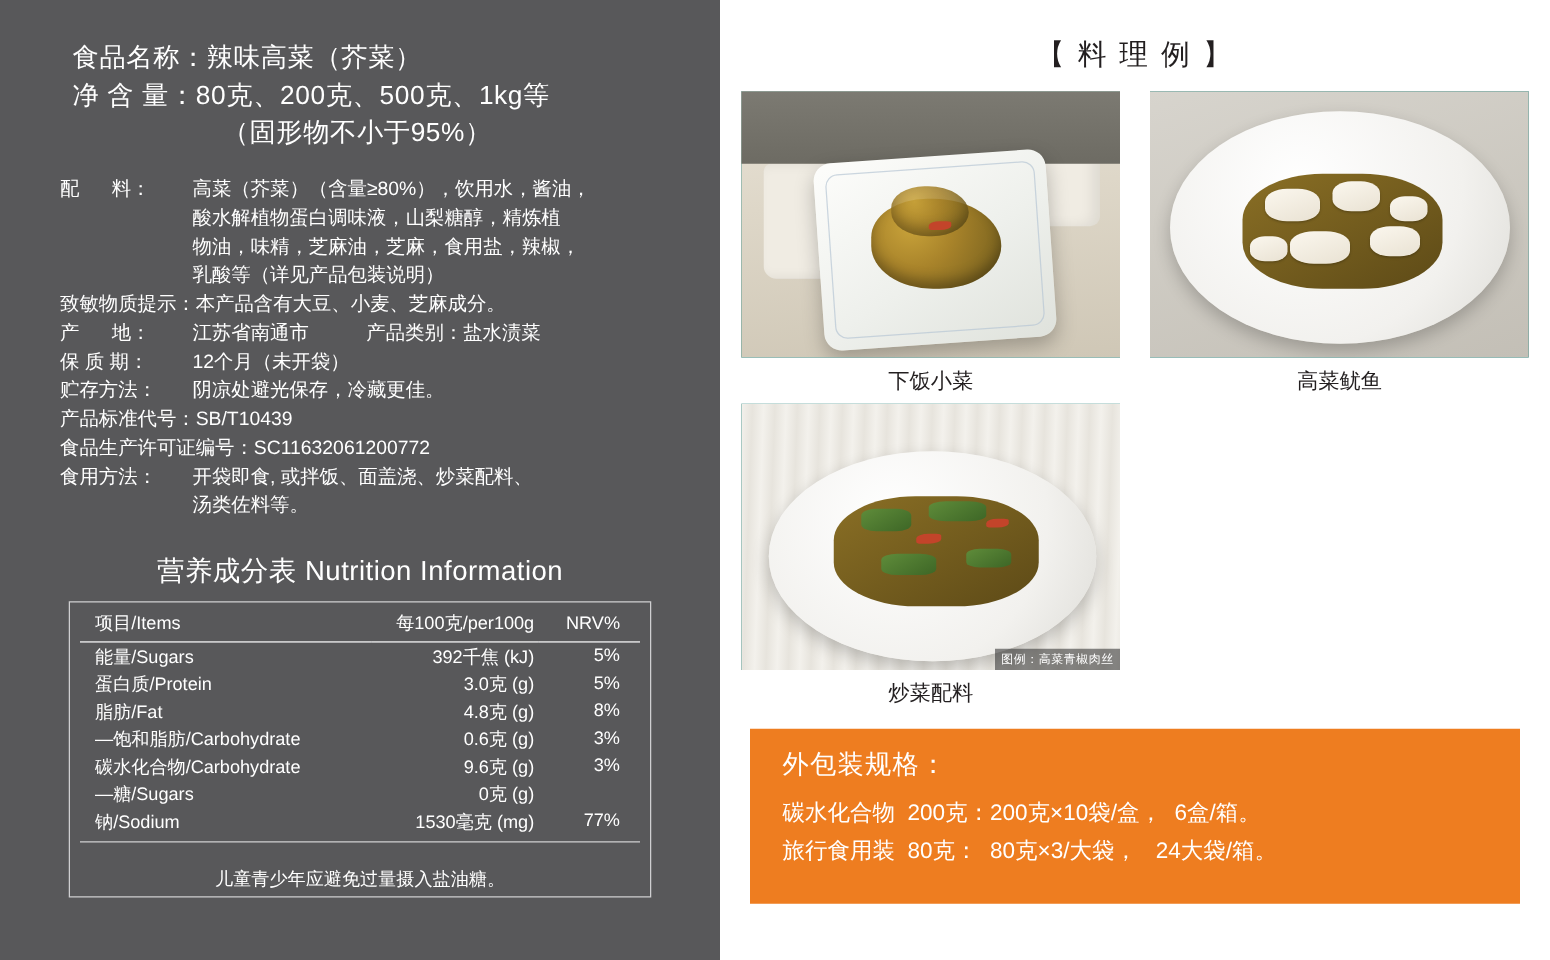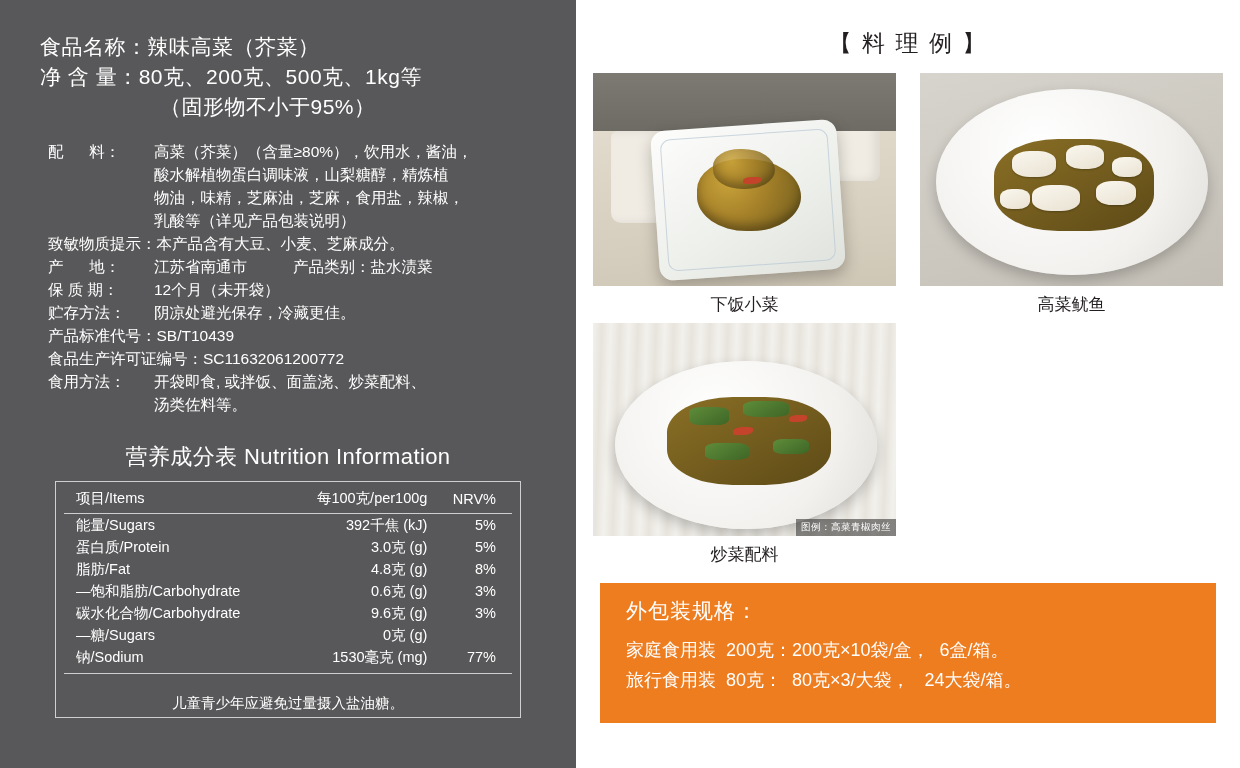--- a/index.html
+++ b/index.html
@@ -19,21 +19,21 @@
   
   .left-panel {
     width: 576px;
     height: 768px;
     background: #58585a;
     color: #ffffff;
     position: relative;
     padding: 24px 26px 10px 26px;
   }
 
-  .head-block { margin-left: 14px; margin-top: 8px; }
+  .head-block { margin-left: 32px; margin-top: 8px; }
   .head-line {
     font-size: 21px;
     line-height: 30px;
     white-space: pre;
     letter-spacing: 0.5px;
   }
   .head-line.indent { padding-left: 120px; }
 
   .info-block {
     margin-top: 18px;
@@ -415,17 +415,17 @@
           <div class="chili" style="left:140px; top:104px; width:20px; height:8px;"></div>
           <div class="chili" style="left:196px; top:92px; width:18px; height:7px;"></div>
           <div class="photo-note">图例：高菜青椒肉丝</div>
         </div>
         <div class="photo-caption">炒菜配料</div>
       </div>
     </div>
 
     <div class="spec-box">
       <div class="spec-title">外包装规格：</div>
-      <div class="spec-line">家庭食用装  200克：200克×10袋/盒，  6盒/箱。</div>
+      <div class="spec-line">碳水化合物  200克：200克×10袋/盒，  6盒/箱。</div>
       <div class="spec-line">旅行食用装  80克：  80克×3/大袋，   24大袋/箱。</div>
     </div>
   </div>
 </div>
 
 </body></html>

